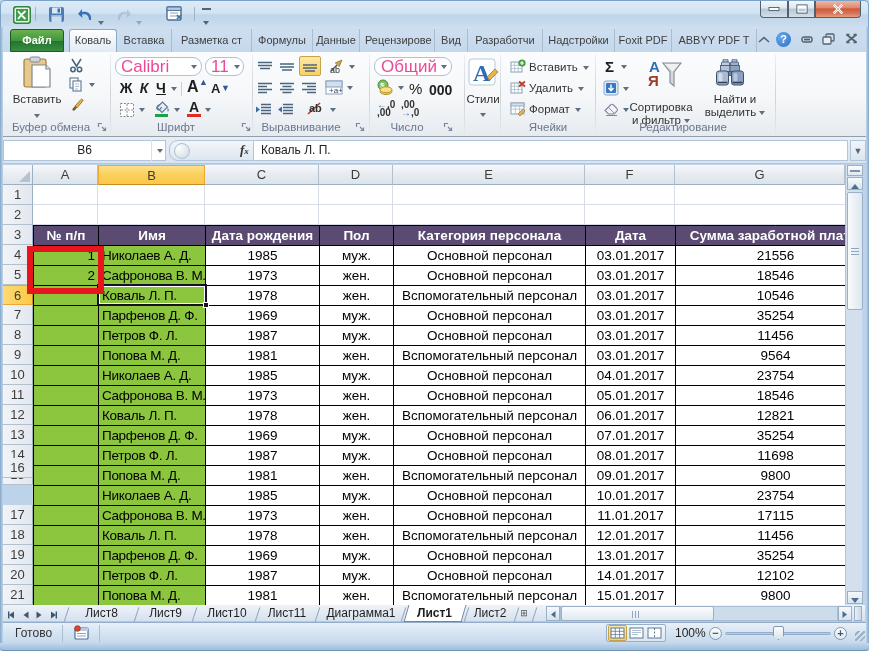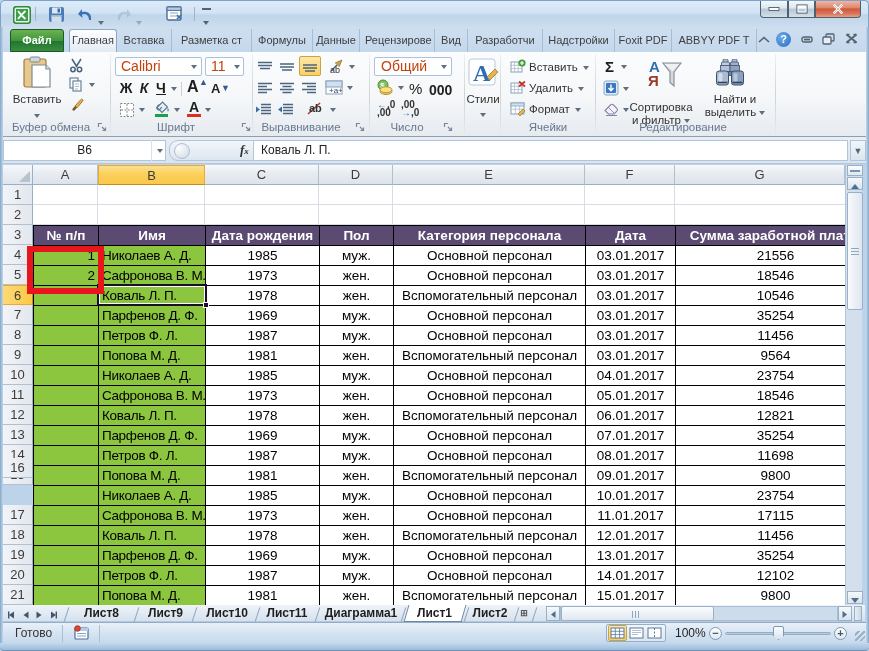--- a/index.html
+++ b/index.html
@@ -27,21 +27,21 @@
 #tfile { left:10px; width:54px; background:linear-gradient(#6cb24e 0%,#3f953f 50%,#20752f 52%,#3a8c3f 100%); color:#fff; font-weight:bold; border:1px solid #1c5a26; border-radius:3px 3px 0 0; line-height:21px;}
 #thome { left:69px; width:48px; background:linear-gradient(#fdfeff, #eef3f9 60%, #e2eaf3); border:1px solid #8da8c3; border-bottom:none; border-radius:3px 3px 0 0; line-height:21px; }
 
 #ribbon { left:3px; top:52px; width:863px; height:85px;
   background:linear-gradient(#fbfcfd 0%, #f5f7f9 55%, #eaeef2 88%, #e6ebef 100%);
   border-bottom:1px solid #949ea8; }
 .gsep { top:2px; width:1px; height:80px; background:linear-gradient(#eef0f2,#cdd3d9 50%,#e6e9ec); }
 .glabel { top:69px; height:13px; font-size:11.5px; color:#68788f; text-align:center; }
 .launch { top:70px; width:11px; height:11px; }
 .cbtn { font-size:11.5px; color:#333; white-space:nowrap; }
-.combo { background:#fff; border:1px solid #abc1de; border-radius:2px; font-size:14px; color:#c2410c; }
+.combo { background:#fff; border:1px solid #abc1de; border-radius:9px; font-size:17px; color:#ec4899; }
 .dar { display:inline-block; width:0; height:0; border-left:3px solid transparent; border-right:3px solid transparent; border-top:4px solid #5f6f7f; vertical-align:middle; }
 
 #fbar { left:3px; top:137px; width:863px; height:27px; background:linear-gradient(#e7eef6,#d9e4f0); border-bottom:1px solid #b4c6da;}
 #namebox { position:absolute; left:0px; top:3px; width:163px; height:21px; background:#fff; border:1px solid #b2c4d8; font-size:12px; color:#222; text-align:center; line-height:19px; }
 #nbarrow { position:absolute; left:148px; top:3px; width:15px; height:21px; border-left:1px solid #d8e2ec; }
 #fxzone { position:absolute; left:166px; top:3px; width:85px; height:21px; background:linear-gradient(#f2f6fa,#dde6ef); border:1px solid #b2c4d8; border-radius:9px 0 0 9px; }
 #fcontent { position:absolute; left:251px; top:3px; width:594px; height:21px; background:#fff; border:1px solid #b2c4d8; border-left:none; font-size:12px; color:#222; line-height:19px; padding-left:7px; }
 #fexp { position:absolute; left:847px; top:3px; width:16px; height:21px; background:linear-gradient(#f0f5fa,#dce6f0); border:1px solid #b2c4d8; color:#55677a; font-size:9px; text-align:center; line-height:20px; }
 
 #corner { left:3px; top:165px; width:30px; height:20px; background:linear-gradient(#f5f7f9,#dfe5ec); border-right:1px solid #9cb0c4; border-bottom:1px solid #9cb0c4; }
@@ -60,21 +60,21 @@
 #tbl td.r { text-align:right; padding-right:3px; }
 
 #selb6 { left:97px; top:284px; width:110px; height:22px; border:1px solid #171026; box-shadow:inset 0 0 0 1px #171026, inset 0 0 0 2px #fff; }
 #fillh { left:203px; top:302px; width:6px; height:6px; background:#1c1026; border:1px solid #fff; }
 #redrect { left:27px; top:246px; width:77px; height:48px; border:6px solid #e8151d; }
 
 #vscroll { left:845px; top:165px; width:17px; height:440px; background:#d3dfec; border-left:1px solid #b2c4d8; }
 #hscrollzone { left:3px; top:605px; width:862px; height:17px; background:linear-gradient(#e7eef6,#d5e2ef); }
 
 .navb { top:607px; width:13px; height:14px; }
-.stab { top:605px; height:25px; font-size:12px; color:#1e1e1e; text-align:center; line-height:17px;font-weight:bold; }
+.stab { top:605px; height:25px; font-size:12px; color:#1e1e1e; text-align:center; line-height:17px; }
 .stab.active { background:#fff; font-weight:bold; border:1px solid #6d88a5; border-top:none; height:17px; z-index:3; transform:skewX(-16deg); }
 .stab.active span { display:inline-block; transform:skewX(16deg); }
 .tsep { position:absolute; top:607px; width:1px; height:15px; background:#8fa6bd; transform:rotate(18deg); z-index:2; }
 #hscrollzone { background:linear-gradient(#eef3f8,#d6e1ee); border-bottom:1px solid #b6c8da; }
 
 #statusbar { left:3px; top:622px; width:863px; height:21px; background:linear-gradient(#e8eff7 0%,#d6e4f2 50%,#c6d9ec 100%); border-top:1px solid #93aecb; font-size:12px; color:#333; }
 </style>
 </head>
 <body>
 <div id="win">
@@ -127,21 +127,21 @@
 <div id="wclose" class="wbtn abs">
       <svg width="13" height="11" viewBox="0 0 13 11">
         <path d="M2.5 1.5 L6.5 4.5 L10.5 1.5 M2.5 9.5 L6.5 6.5 L10.5 9.5 M2 1 L11 10 M11 1 L2 10" stroke="#5d1f10" stroke-width="0" fill="none"></path>
         <path d="M2.2 1.2 L10.8 9.8 M10.8 1.2 L2.2 9.8" stroke="#fff" stroke-width="2.4"></path>
         <path d="M2.2 1.2 L10.8 9.8 M10.8 1.2 L2.2 9.8" stroke="#6e2414" stroke-width="0.6" opacity="0.5"></path>
       </svg>
     </div>
 
 <div id="tabrow" class="abs"></div>
 <div id="tfile" class="rtab abs">Файл</div>
-<div id="thome" class="rtab abs">Главная</div>
+<div id="thome" class="rtab abs">Коваль</div>
 <div class="rtab sep abs" style="left:117px;width:55px">Вставка</div>
 <div class="rtab sep abs" style="left:172px;width:80px">Разметка ст</div>
 <div class="rtab sep abs" style="left:252px;width:61px">Формулы</div>
 <div class="rtab sep abs" style="left:313px;width:47px">Данные</div>
 <div class="rtab sep abs" style="left:360px;width:75px;text-align:left;padding-left:5px">Рецензирове</div>
 <div class="rtab sep abs" style="left:435px;width:33px">Вид</div>
 <div class="rtab sep abs" style="left:468px;width:75px">Разработчи</div>
 <div class="rtab sep abs" style="left:543px;width:72px">Надстройки</div>
 <div class="rtab sep abs" style="left:615px;width:57px">Foxit PDF</div>
 <div class="rtab sep abs" style="left:672px;width:85px">ABBYY PDF T</div>

